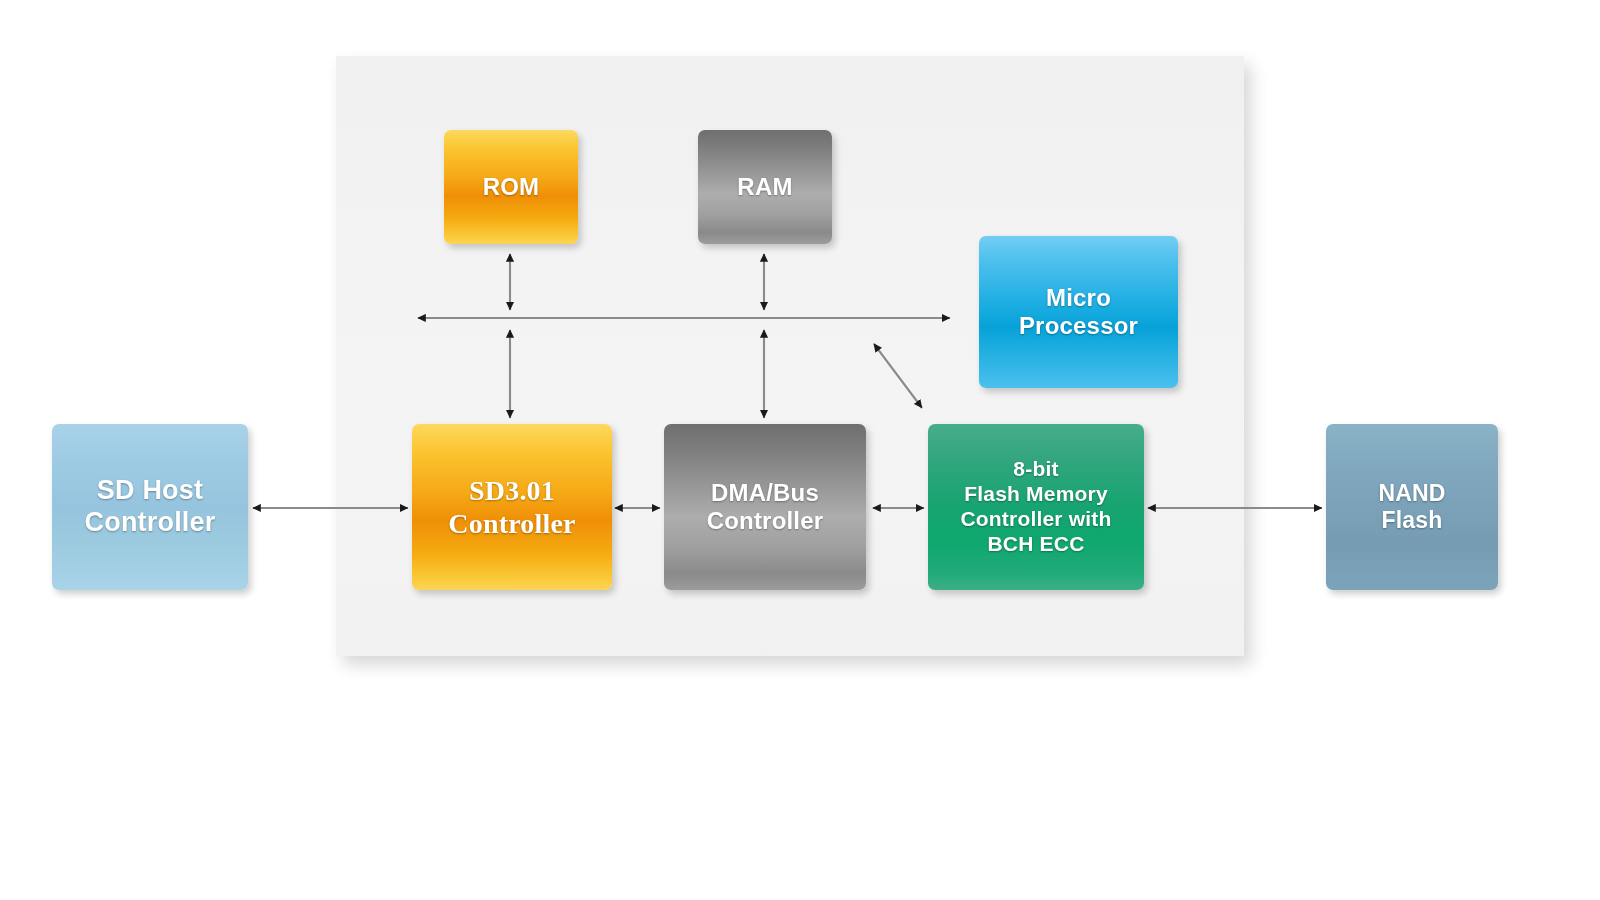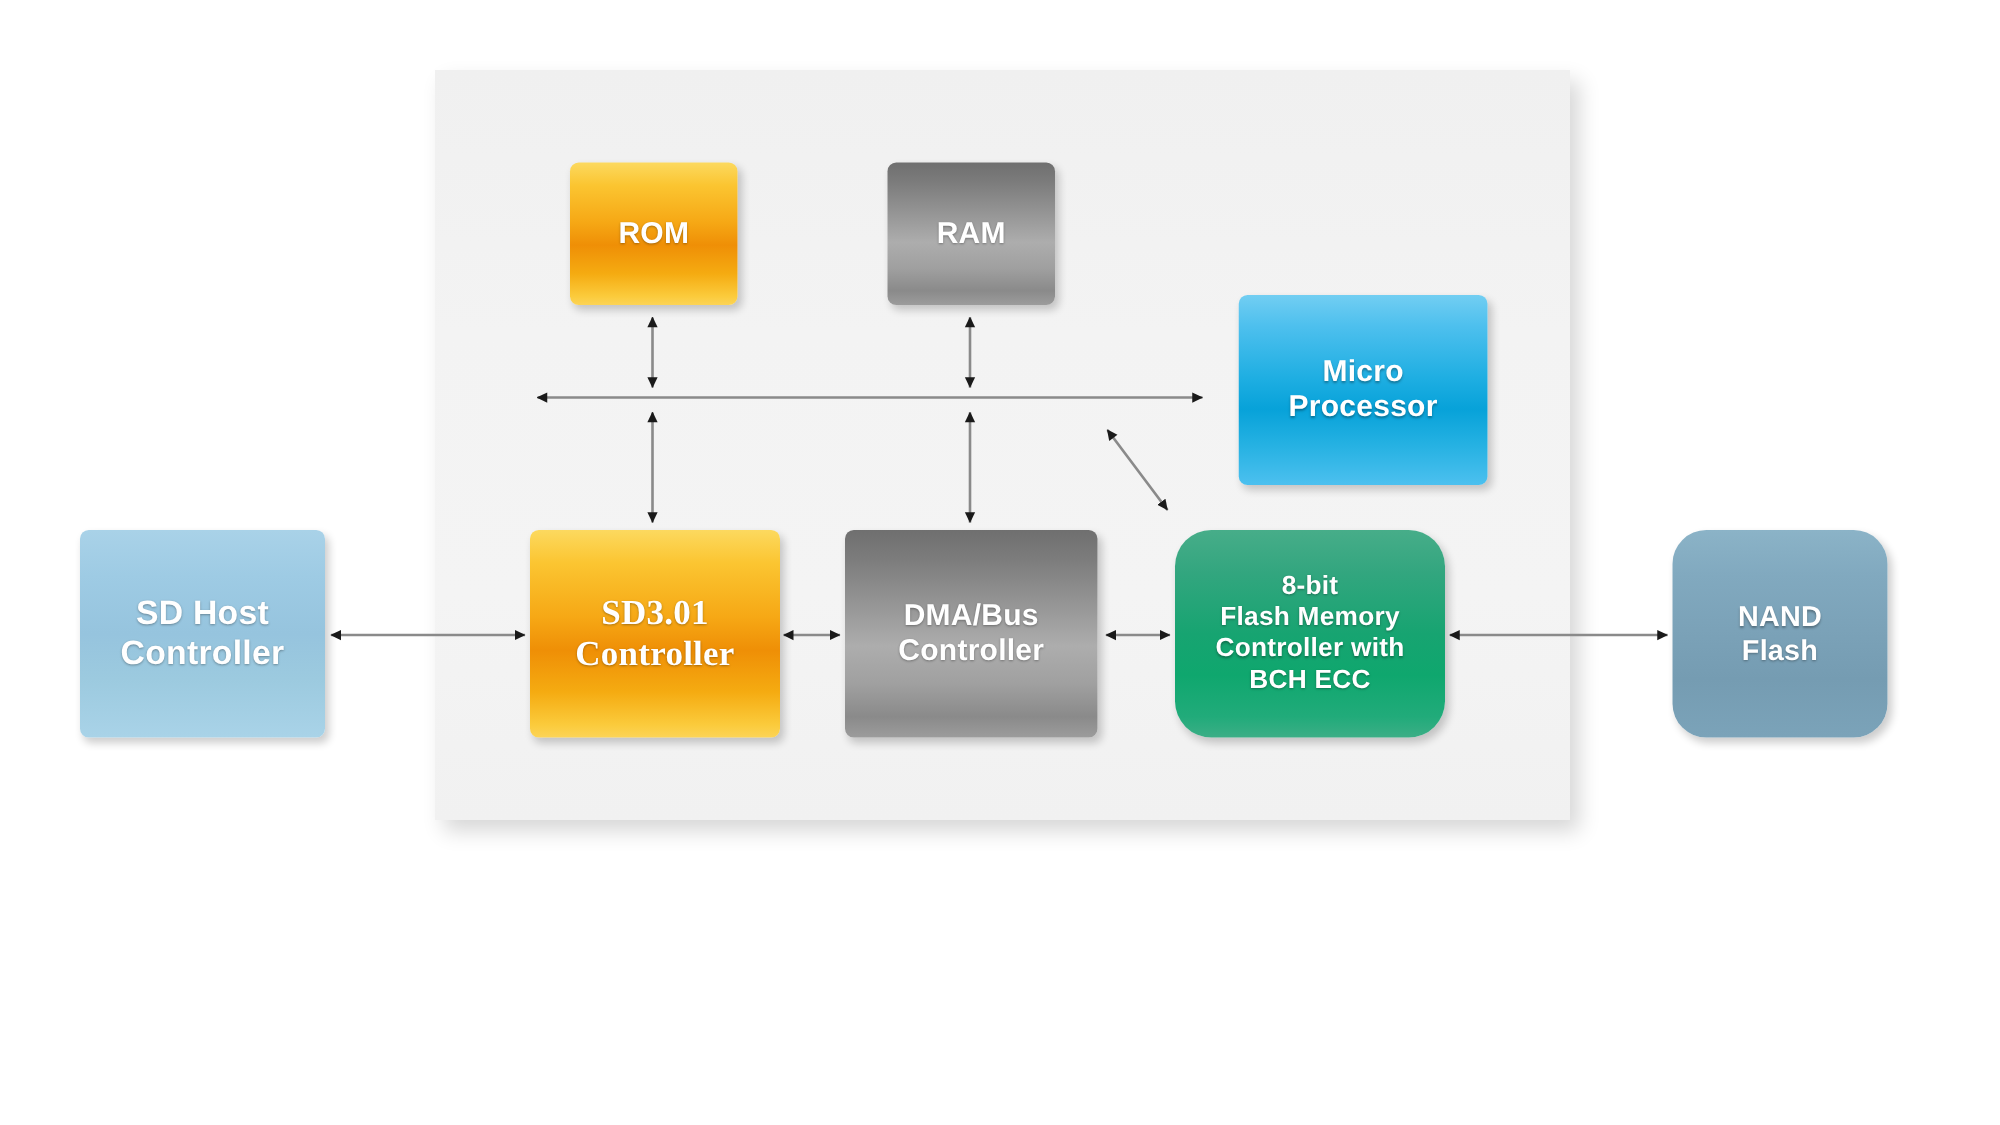--- a/index.html
+++ b/index.html
@@ -10,21 +10,21 @@
   body {
     width: 1600px;
     height: 900px;
     position: relative;
     overflow: hidden;
     font-family: "Liberation Sans", sans-serif;
   }
 
   #canvas {
     position: absolute;
-    left: 12px; top: 0;
+    left: 0; top: 0;
     width: 1500px;
     height: 900px;
   }
 
   
   .panel {
     position: absolute;
     left: 336px;
     top: 56px;
     width: 908px;
@@ -66,21 +66,20 @@
   .thm-blue {
     background: linear-gradient(180deg,
       #72cef2 0%, #4ec0ee 16%, #1eaee2 44%,
       #07a2d9 60%, #27b2e3 80%, #4cc0ef 100%);
     margin-left: 28px;
   }
   .thm-green {
     background: linear-gradient(180deg,
       #47ad89 0%, #33a67f 20%, #17a471 50%,
       #0fa76e 70%, #21ab7a 90%, #3cae86 100%);
-    border-radius: 29px;
   }
   .thm-steel-light {
     background: linear-gradient(180deg,
       #a9d2e8 0%, #9ecbe4 22%, #96c4de 50%,
       #9ccadf 72%, #a9d3e8 100%);
   }
   .thm-steel-dark {
     background: linear-gradient(180deg,
       #8bb3c7 0%, #81a9bf 22%, #7ba2b8 48%,
       #759cb2 72%, #7ba3b9 100%);
@@ -174,20 +173,20 @@
     </span>
   </div>
 
   <div class="block thm-steel-light" style="left:52px; top:424px; width:196px; height:166px; font-size:27px;">
     <span class="lbl">
       <span>SD Host</span><br>
       <span>Controller</span>
     </span>
   </div>
 
-  <div class="block thm-steel-dark" style="left:1326px; top:424px; width:172px; height:166px; font-size:23px;border-radius:27px;">
+  <div class="block thm-steel-dark" style="left:1326px; top:424px; width:172px; height:166px; font-size:23px;">
     <span class="lbl">
       <span>NAND</span><br>
       <span>Flash</span>
     </span>
   </div>
 
 </div>
 
 </body></html>

